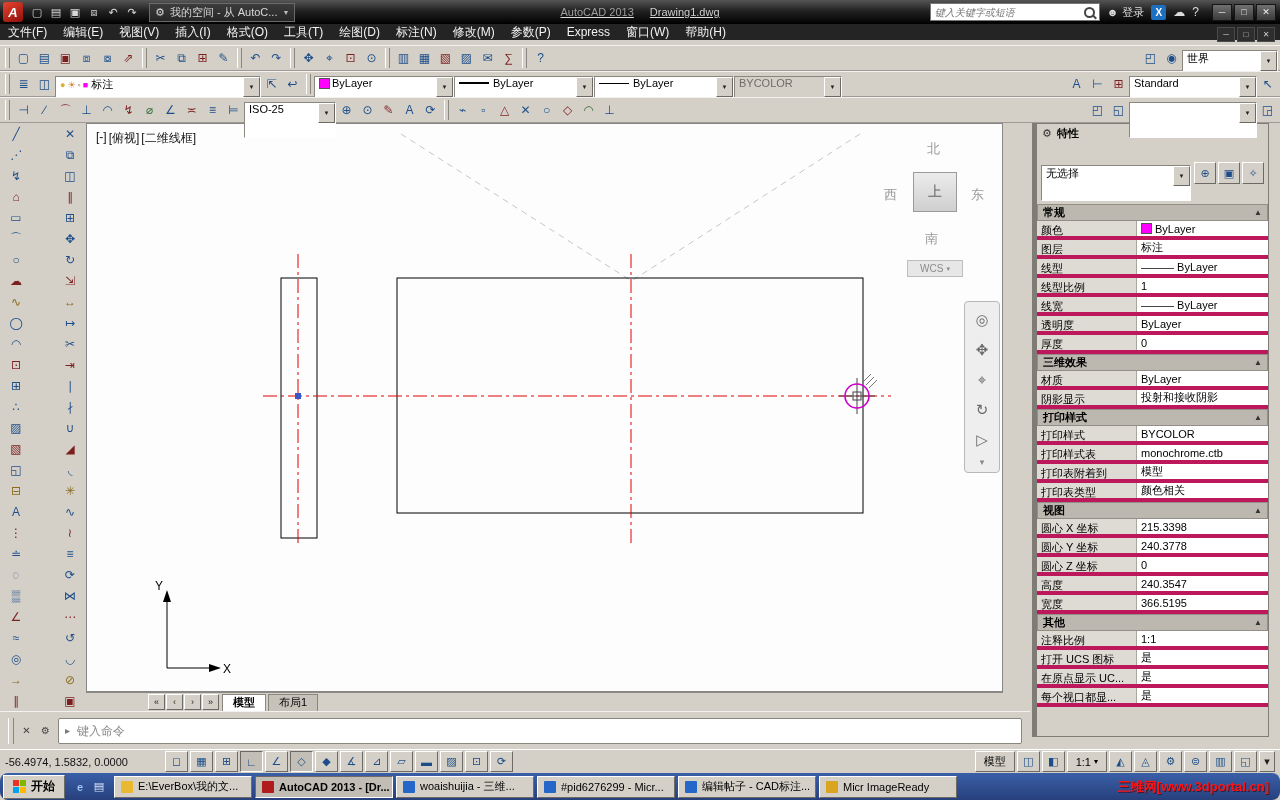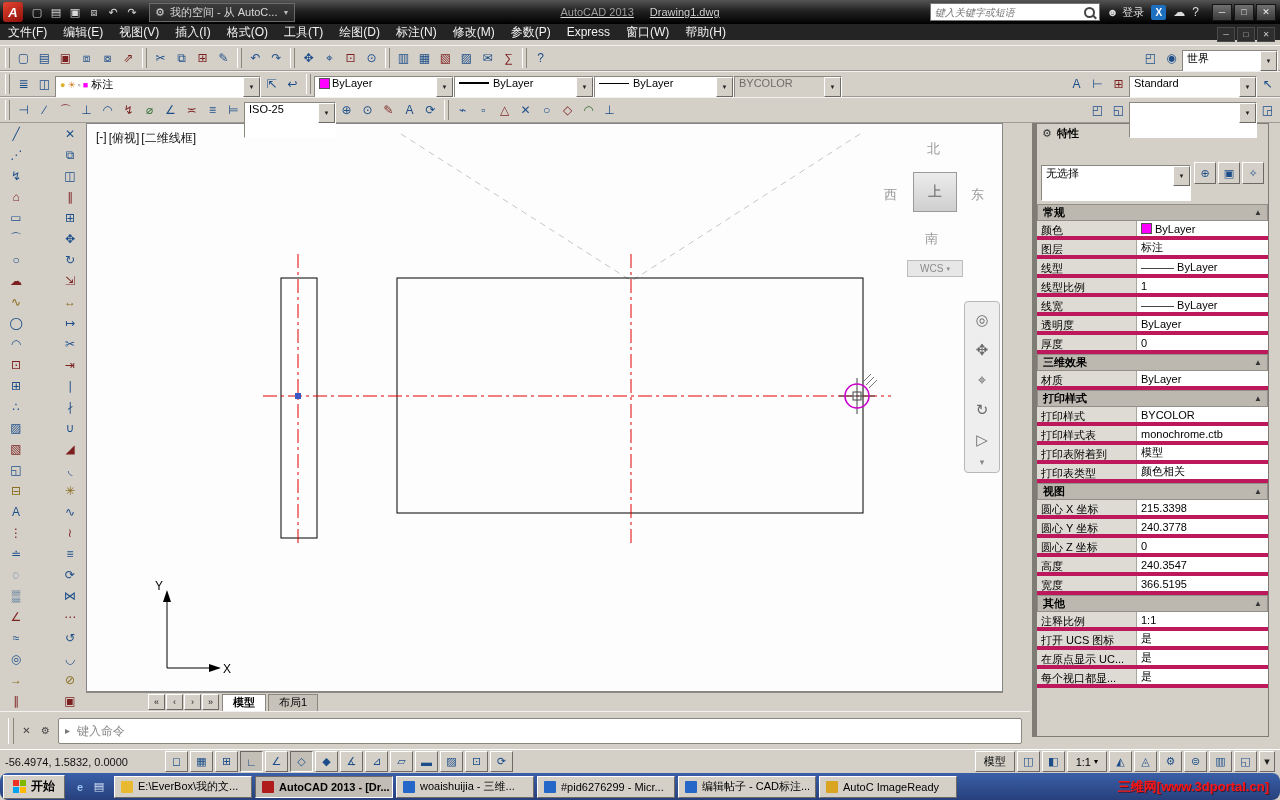--- a/index.html
+++ b/index.html
@@ -581,21 +581,21 @@
         <span class="task-item">
         <i class="task-ico" style="background: rgb(37, 103, 201);"></i>
         <span>#pid6276299 - Micr...</span>
       </span>
         <span class="task-item">
         <i class="task-ico" style="background: rgb(37, 103, 201);"></i>
         <span>编辑帖子 - CAD标注...</span>
       </span>
         <span class="task-item">
         <i class="task-ico" style="background: rgb(217, 165, 32);"></i>
-        <span>AutoC ImageReady</span>
+        <span>Micr ImageReady</span>
       </span>
       </div>
     <span class="watermark">三维网[www.3dportal.cn]</span>
   </div>
 
   <div class="palette">
     <div class="pal-header">
       <span class="pal-gear">⚙</span>
       <span>特性</span>
     </div>
@@ -672,20 +672,27 @@
         <span class="col">▲</span>
     </div>
     <div>
         <div class="prow">
         <span class="plabel">材质</span>
         <span class="pvalue">
 
           <span>ByLayer</span>
         </span>
       </div>
+        <div class="prow">
+        <span class="plabel">阴影显示</span>
+        <span class="pvalue">
+
+          <span>投射和接收阴影</span>
+        </span>
+      </div>
       </div>
 
     <div class="psec-h">
       <span>打印样式</span>
         <span class="col">▲</span>
     </div>
     <div>
         <div class="prow">
         <span class="plabel">打印样式</span>
         <span class="pvalue">

